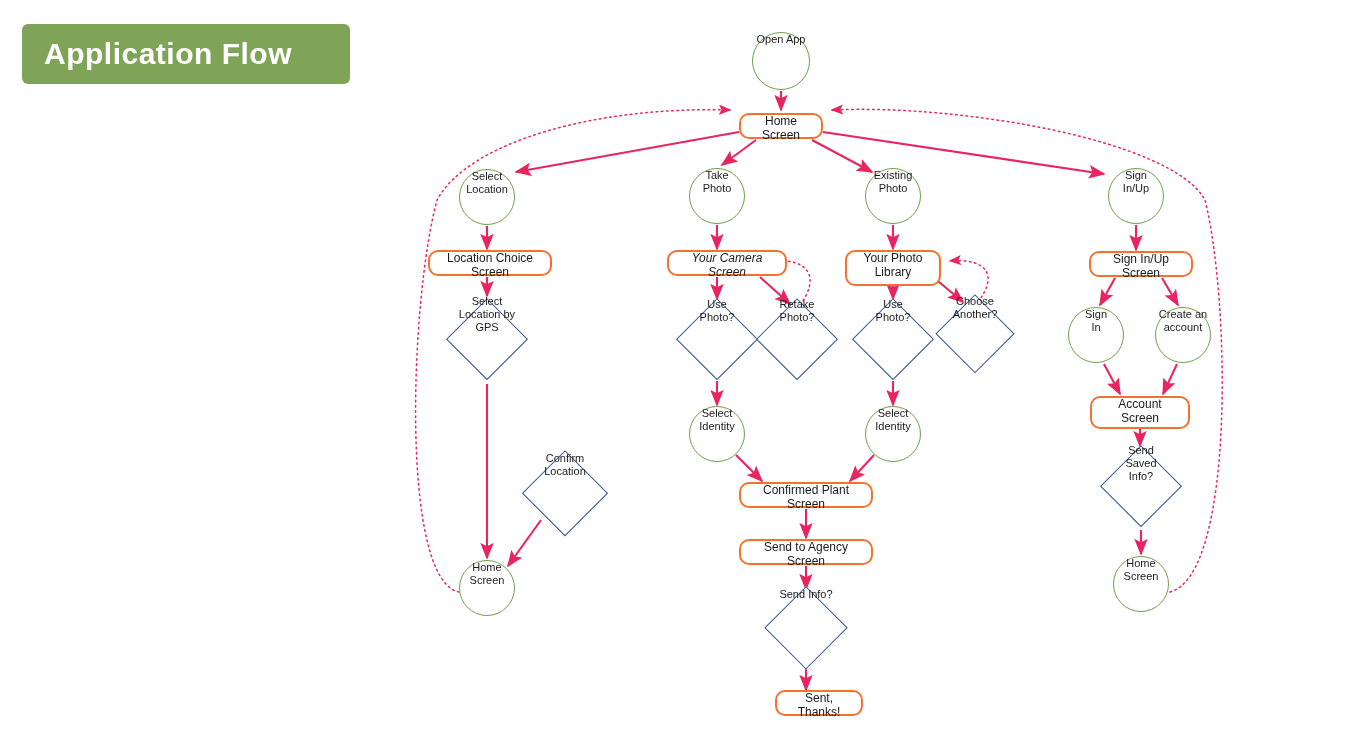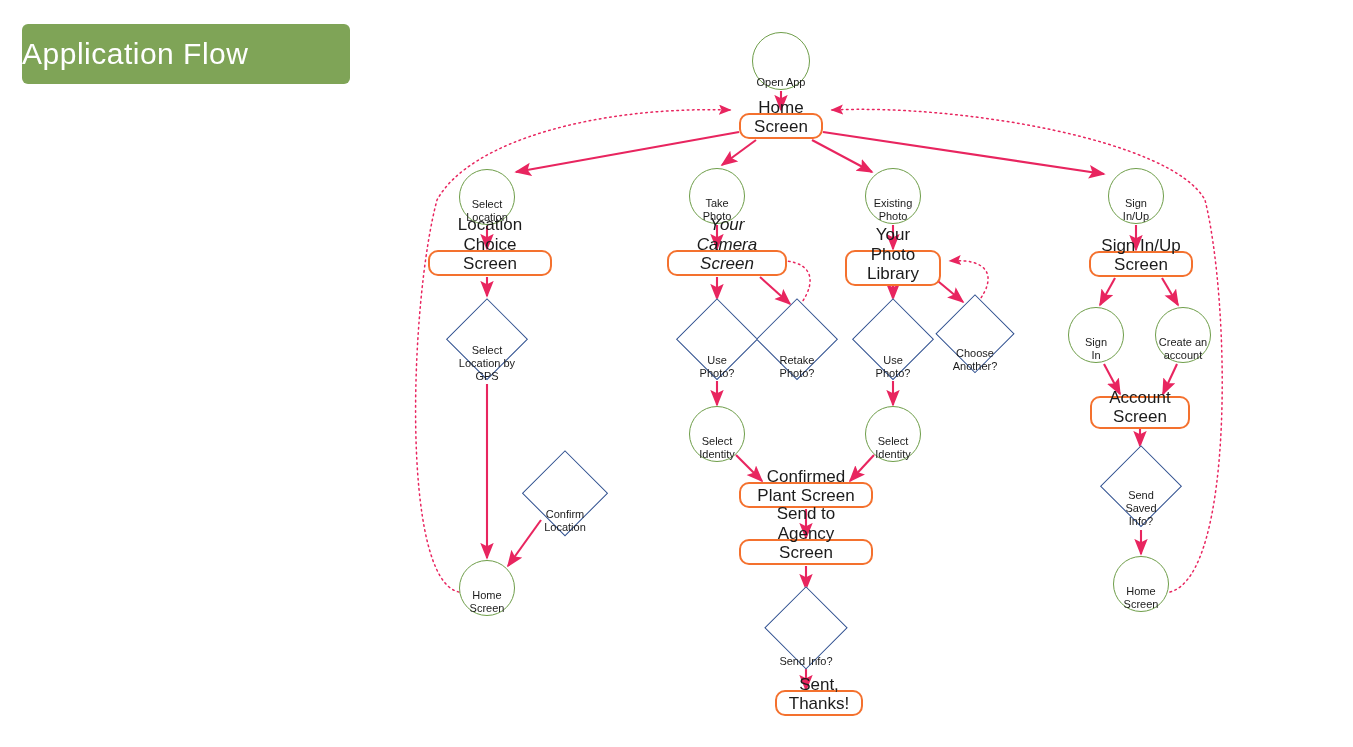--- a/index.html
+++ b/index.html
@@ -4,31 +4,31 @@
 <style>
   html,body{margin:0;padding:0;background:#ffffff;}
   body{width:1353px;height:747px;position:relative;overflow:hidden;
        font-family:"Liberation Sans","DejaVu Sans",sans-serif;}
 
   #title-banner{
     position:absolute;left:22px;top:24px;width:328px;height:60px;
     background:#7FA457;border-radius:6px;
     display:flex;align-items:center;}
   #title-banner .title-text{
-    color:#ffffff;font-size:30px;font-weight:normal;letter-spacing:.5px;
-    }
+    color:#ffffff;font-size:30px;font-weight:bold;letter-spacing:.5px;
+    padding-left:22px;}
 
   #canvas{position:absolute;left:0;top:0;width:1353px;height:747px;}
 
-  .node{position:absolute;display:flex;align-items:flex-end;justify-content:center;
+  .node{position:absolute;display:flex;align-items:flex-start;justify-content:center;
         text-align:center;color:#1b1b1b;box-sizing:border-box;z-index:3;}
 
   .node.proc{                      
      border:2px solid #F4712E;border-radius:10px;background:#ffffff;
-     font-size:17px;line-height:1.15;padding:0 8px;}
+     font-size:12px;line-height:1.15;padding:0 8px;}
 
   .node.circle{                    
      border:1.6px solid #6F9E4A;border-radius:50%;background:#ffffff;
      font-size:11px;line-height:1.2;}
 
   .node.diamond{                   
      background:transparent;}
   .node.diamond .dia-shape{
      position:absolute;left:50%;top:50%;transform:translate(-50%,-50%) rotate(45deg);
      border:1.7px solid #2E4F8F;background:#ffffff;}

